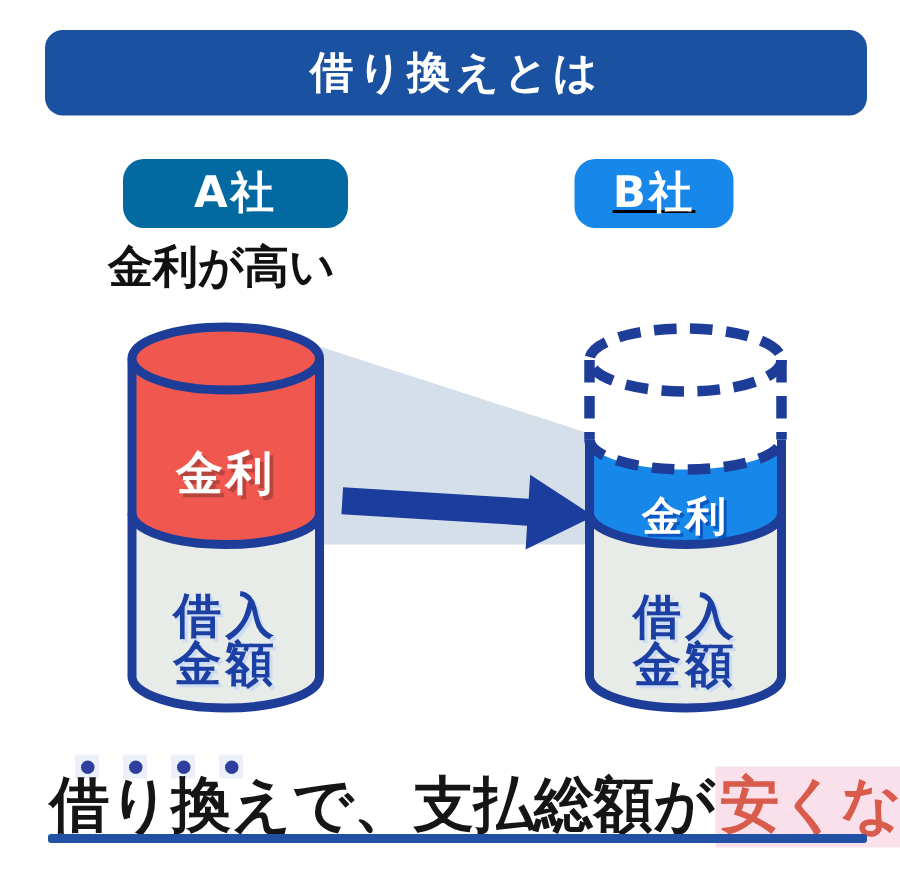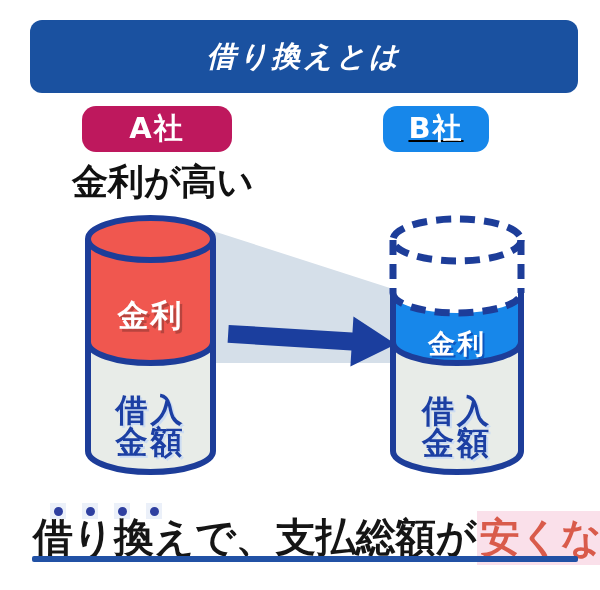--- a/index.html
+++ b/index.html
@@ -3,33 +3,33 @@
 <meta charset="utf-8">
 <style>
   html,body{margin:0;padding:0;background:#ffffff;}
   .stage{
     position:relative;width:600px;height:590px;background:#ffffff;overflow:hidden;
     font-family:"DejaVu Sans","Liberation Sans",sans-serif;
   }
   .abs{position:absolute;}
   
   .banner{
-    left:30px;top:20px;width:548px;height:73px;border-radius:12px;
-    display:flex;align-items:center;justify-content:center;font-style:italic;
+    left:30px;top:20px;width:548px;height:57px;border-radius:12px;
+    display:flex;align-items:center;justify-content:center;
   }
   .banner-text{color:#ffffff;font-size:29px;font-weight:800;letter-spacing:3px;}
   
   .badge{
     height:46px;border-radius:14px;display:flex;align-items:center;justify-content:center;
   }
   .badge-a{left:82px;top:106px;width:150px;}
   .badge-b{left:383px;top:106px;width:106px;}
   .badge-text{color:#ffffff;font-size:29px;font-weight:800;letter-spacing:2px;}
   
-  .caption{font-size:36px;font-weight:800;color:#111111;line-height:1.05;white-space:nowrap;}
+  .caption{font-size:30px;font-weight:800;color:#111111;line-height:1.05;white-space:nowrap;}
   .caption-a{left:72px;top:163px;}
   .caption-b{left:380px;top:163px;}
   .mark{position:relative;display:inline-block;}
   .mark .mark-bar{position:absolute;left:-5px;right:-2px;bottom:-3px;height:11px;z-index:-1;}
   .mark .mark-text{position:relative;}
   
   .cyl-label{display:flex;flex-direction:column;align-items:center;justify-content:center;text-align:center;}
   .interest-left{left:88px;top:295px;width:125px;font-size:31px;font-weight:800;color:#ffffff;
     letter-spacing:2px;text-shadow:2.5px 2.5px 0 #b8443e;}
   .interest-right{left:393px;top:326px;width:128px;font-size:27px;font-weight:800;color:#ffffff;
@@ -76,21 +76,21 @@
       <path d="M393,293 A64,20 0 0 0 521,293 L521,342 A64,21 0 0 1 393,342 Z" fill="#1787ea"></path>
       <path d="M393,342 A64,21 0 0 0 521,342 L521,451 A64,21 0 0 1 393,451 Z" fill="#e8ece8"></path>
       <path d="M393,293 L393,451 A64,21 0 0 0 521,451 L521,293" fill="none" stroke-width="6" stroke="#1d3d99"></path>
       <path d="M393,342 A64,21 0 0 0 521,342" fill="none" stroke-width="6" stroke="#1d3d99"></path>
       <ellipse cx="457" cy="240" rx="64" ry="21" fill="none" stroke-width="7" stroke-dasharray="15 9" stroke="#1d3d99"></ellipse>
       <path d="M393,240 L393,293 M521,240 L521,293" fill="none" stroke-width="7" stroke-dasharray="15 9" stroke="#1d3d99"></path>
       <path d="M393,293 A64,20 0 0 0 521,293" fill="none" stroke-width="7" stroke-dasharray="15 9" stroke="#1d3d99"></path>
     </g>
   </svg>
 
-  <div class="abs badge badge-a" style="background-color: #be185d;">
+  <div class="abs badge badge-a" style="background-color: #0369a1;">
     <span class="badge-text">A社</span>
   </div>
   <div class="abs caption caption-a">
     <span>金利が</span><span class="mark"><span class="mark-bar" style="background-color: rgb(248, 188, 183);"></span><span class="mark-text">高い</span></span>
   </div>
 
   <div class="abs badge badge-b" style="background-color: rgb(23, 135, 234); text-decoration: underline;">
     <span class="badge-text">B社</span>
   </div>
 

